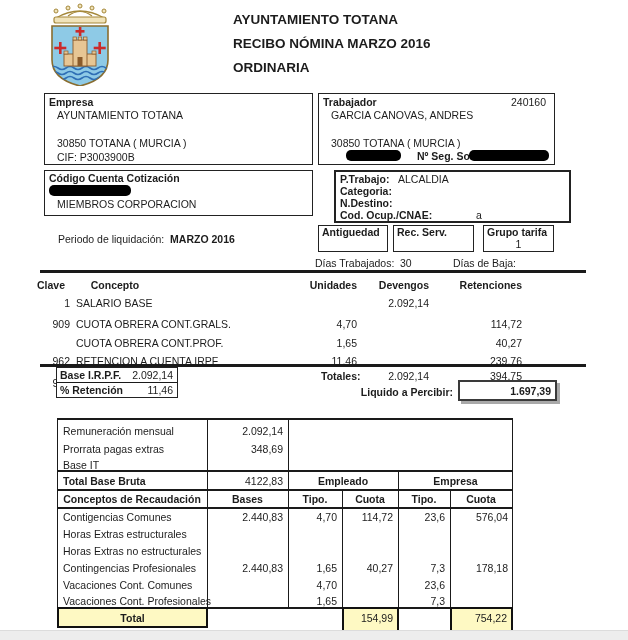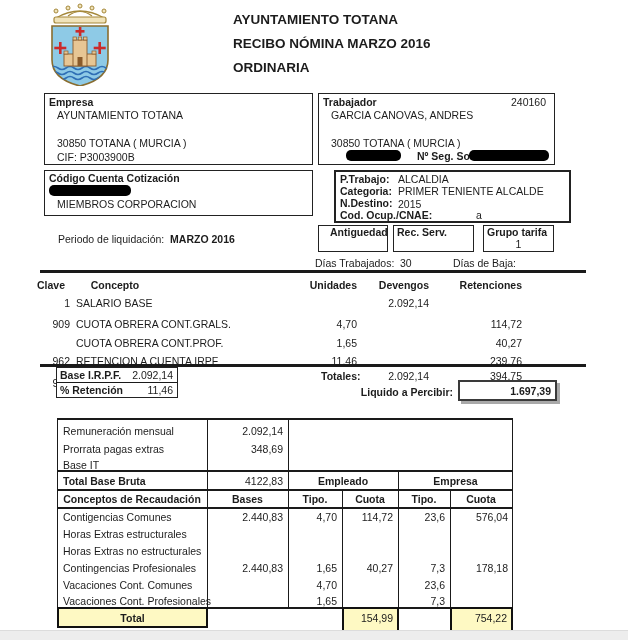--- a/index.html
+++ b/index.html
@@ -93,33 +93,32 @@
 <div class="box" style="left:44px;top:170px;width:269px;height:46px;">
   <div class="abs fs b" style="left:4px;top:1px;">Código Cuenta Cotización</div>
   <div class="bar" style="left:4px;top:14px;width:82px;"></div>
   <div class="abs fs" style="left:12px;top:27px;">MIEMBROS CORPORACION</div>
 </div>
 
 <div class="box2" style="left:318px;top:170px;width:237px;height:53px;margin-left:16px;">
   <div class="abs fs b" style="left:4px;top:1px;">P.Trabajo:</div>
   <div class="abs fs" style="left:62px;top:1px;">ALCALDIA</div>
   <div class="abs fs b" style="left:4px;top:13px;">Categoria:</div>
-  <div class="abs fs" style="left:62px;top:13px;">PRIMER TENIENTE ALCALDE 2015</div>
   <div class="abs fs b" style="left:4px;top:25px;">N.Destino:</div>
   <div class="abs fs b" style="left:4px;top:37px;">Cod. Ocup./CNAE:</div>
   <div class="abs fs" style="left:140px;top:37px;">a</div>
 </div>
 
 <div class="abs fs nowrap" style="left:58px;top:233px;">
   <span>Periodo de liquidación:</span>&nbsp;
   <span class="b">MARZO 2016</span>
 </div>
 
 <div class="box" style="left:318px;top:225px;width:70px;height:27px;">
-  <div class="abs fs b" style="left:11px;top:0px;">Antiguedad</div>
+  <div class="abs fs b" style="left:3px;top:0px;">Antiguedad</div>
 </div>
 <div class="box" style="left:393px;top:225px;width:81px;height:27px;">
   <div class="abs fs b" style="left:3px;top:0px;">Rec. Serv.</div>
 </div>
 <div class="box" style="left:483px;top:225px;width:71px;height:27px;">
   <div class="abs fs b" style="left:3px;top:0px;">Grupo tarifa</div>
   <div class="abs fs c" style="left:0px;top:12px;width:100%;">1</div>
 </div>
 
 <div class="abs fs" style="left:315px;top:257px;">Días Trabajados:</div>

